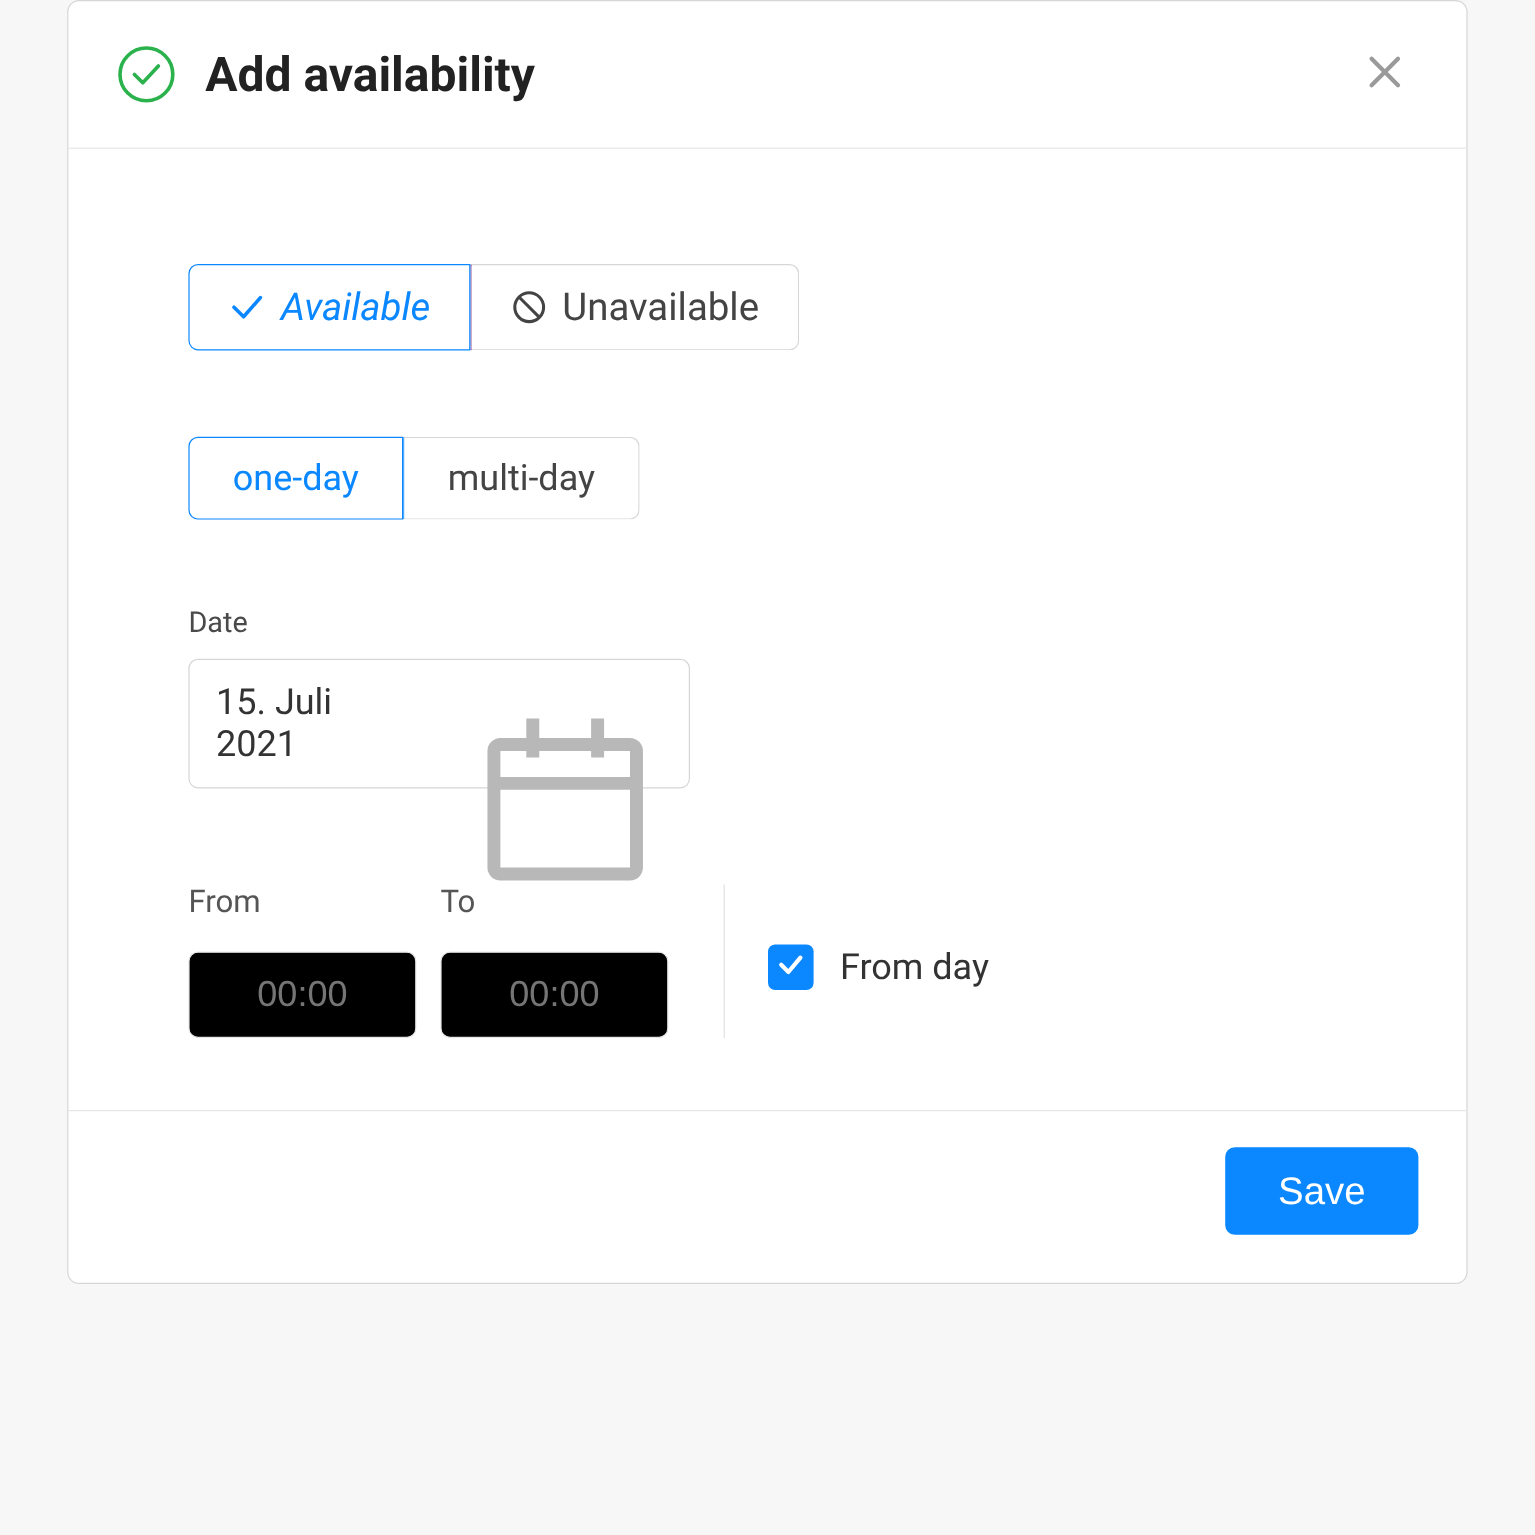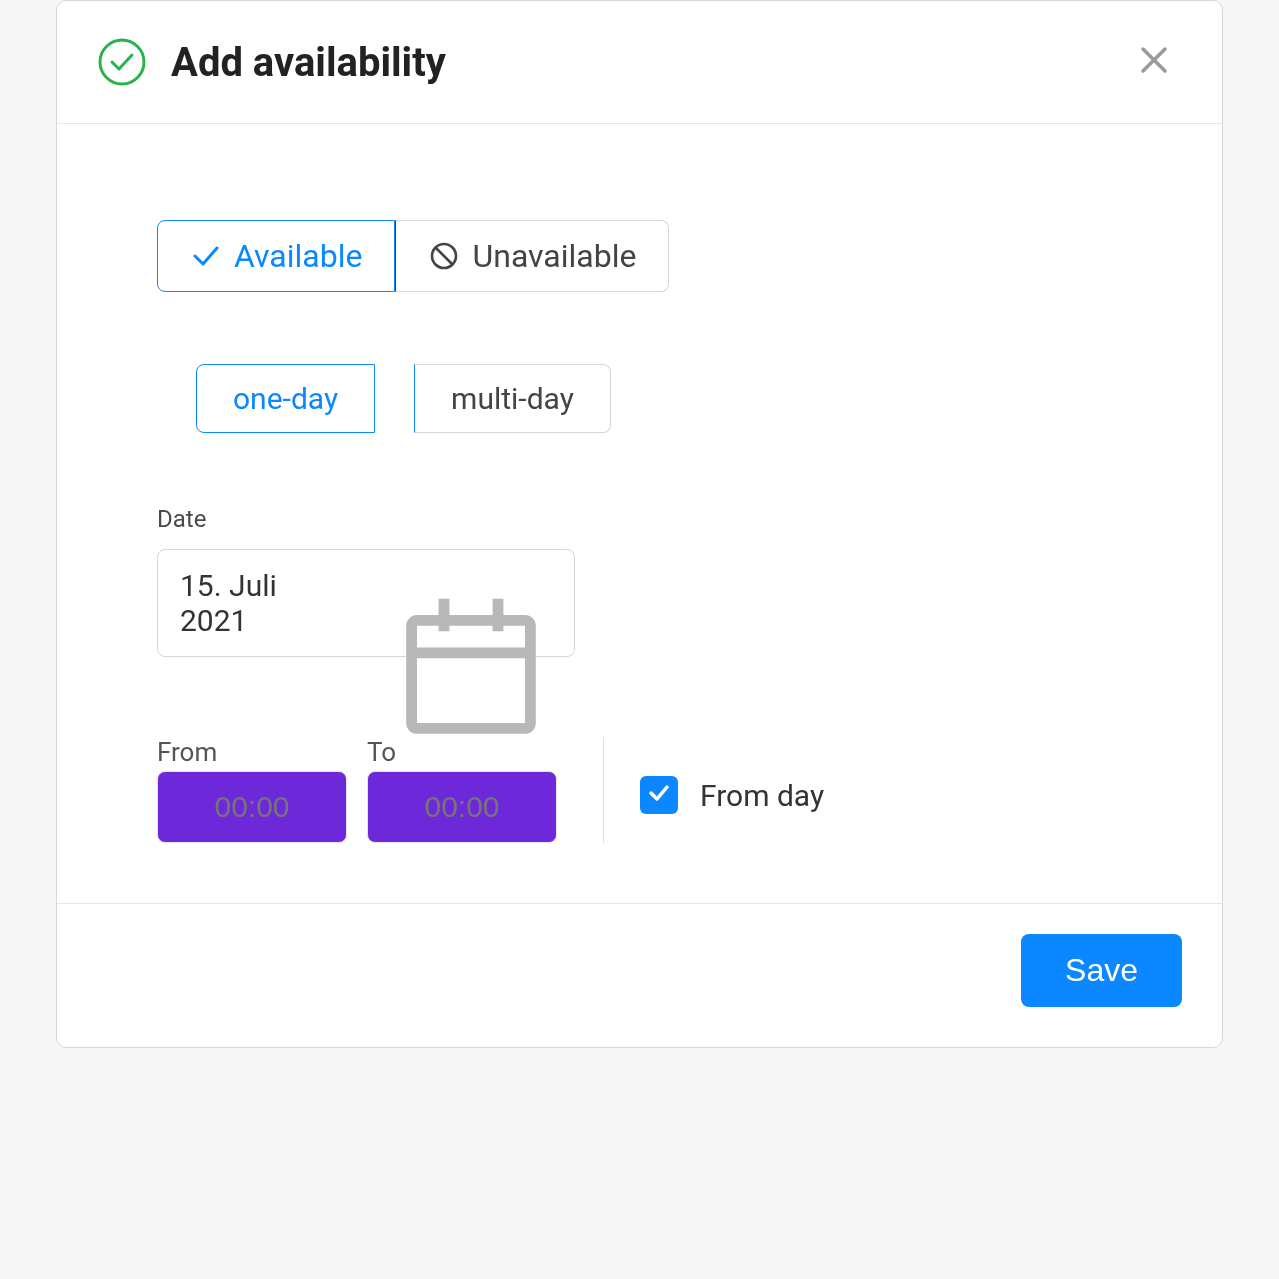--- a/index.html
+++ b/index.html
@@ -65,20 +65,21 @@
       padding: 16px 32px;
       font-size: 32px;
       border: 1px solid #d6d6d6;
       background: #fff;
       color: #444;
       cursor: pointer;
       white-space: nowrap;
     }
     .toggle-btn:first-child {
       border-radius: 8px 0 0 8px;
+      font-style: italic;
     }
     .toggle-btn:last-child {
       border-radius: 0 8px 8px 0;
       border-left: none;
     }
     .toggle-btn.active {
       border-color: #0b87ff;
       color: #0b87ff;
       position: relative;
       z-index: 1;
@@ -100,21 +101,20 @@
       display: inline-flex;
       align-items: center;
       justify-content: center;
       padding: 16px 36px;
       font-size: 30px;
       border: 1px solid #d6d6d6;
       background: #fff;
       color: #444;
       cursor: pointer;
       white-space: nowrap;
-      margin-left: 39px;
     }
     .duration-btn:first-child {
       border-radius: 8px 0 0 8px;
     }
     .duration-btn:last-child {
       border-radius: 0 8px 8px 0;
       border-left: none;
     }
     .duration-btn.active {
       border-color: #0b87ff;
@@ -157,30 +157,30 @@
       display: flex;
       align-items: flex-start;
     }
     .time-fields {
       display: flex;
       gap: 20px;
     }
     .time-col .field-label {
       font-size: 26px;
       color: #555;
-      margin-bottom: 4px;
+      margin-bottom: 26px;
     }
     .time-input {
       width: 190px;
       padding: 18px 0;
       font-size: 30px;
       text-align: center;
       border: 1px solid #e6e6e6;
       border-radius: 8px;
-      background: #6d28d9;
+      background: #000000;
       color: #aaa;
     }
     .divider {
       width: 1px;
       background: #e0e0e0;
       margin: 0 36px 0 46px;
       align-self: stretch;
     }
     .whole-day {
       display: flex;

